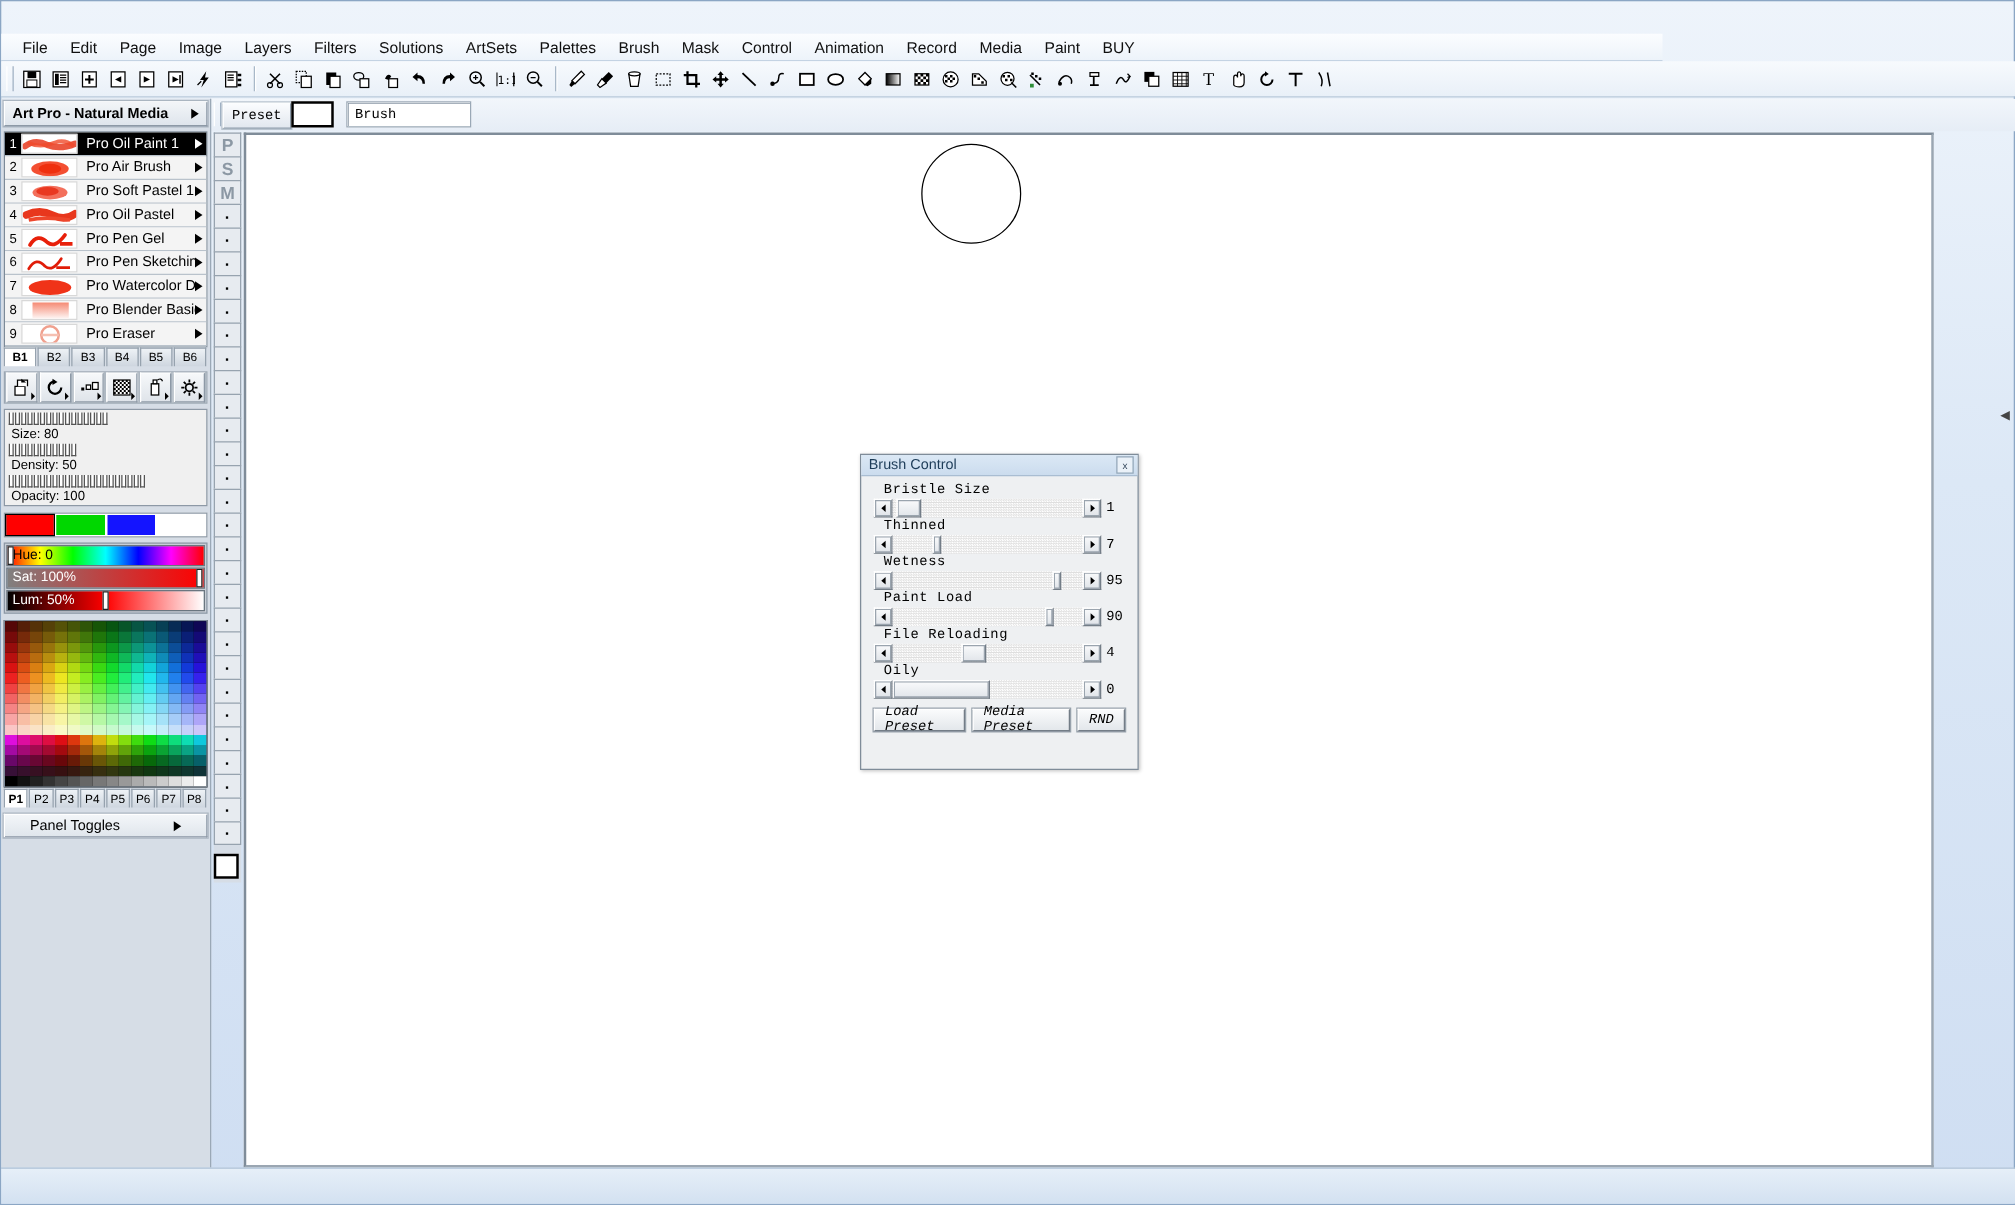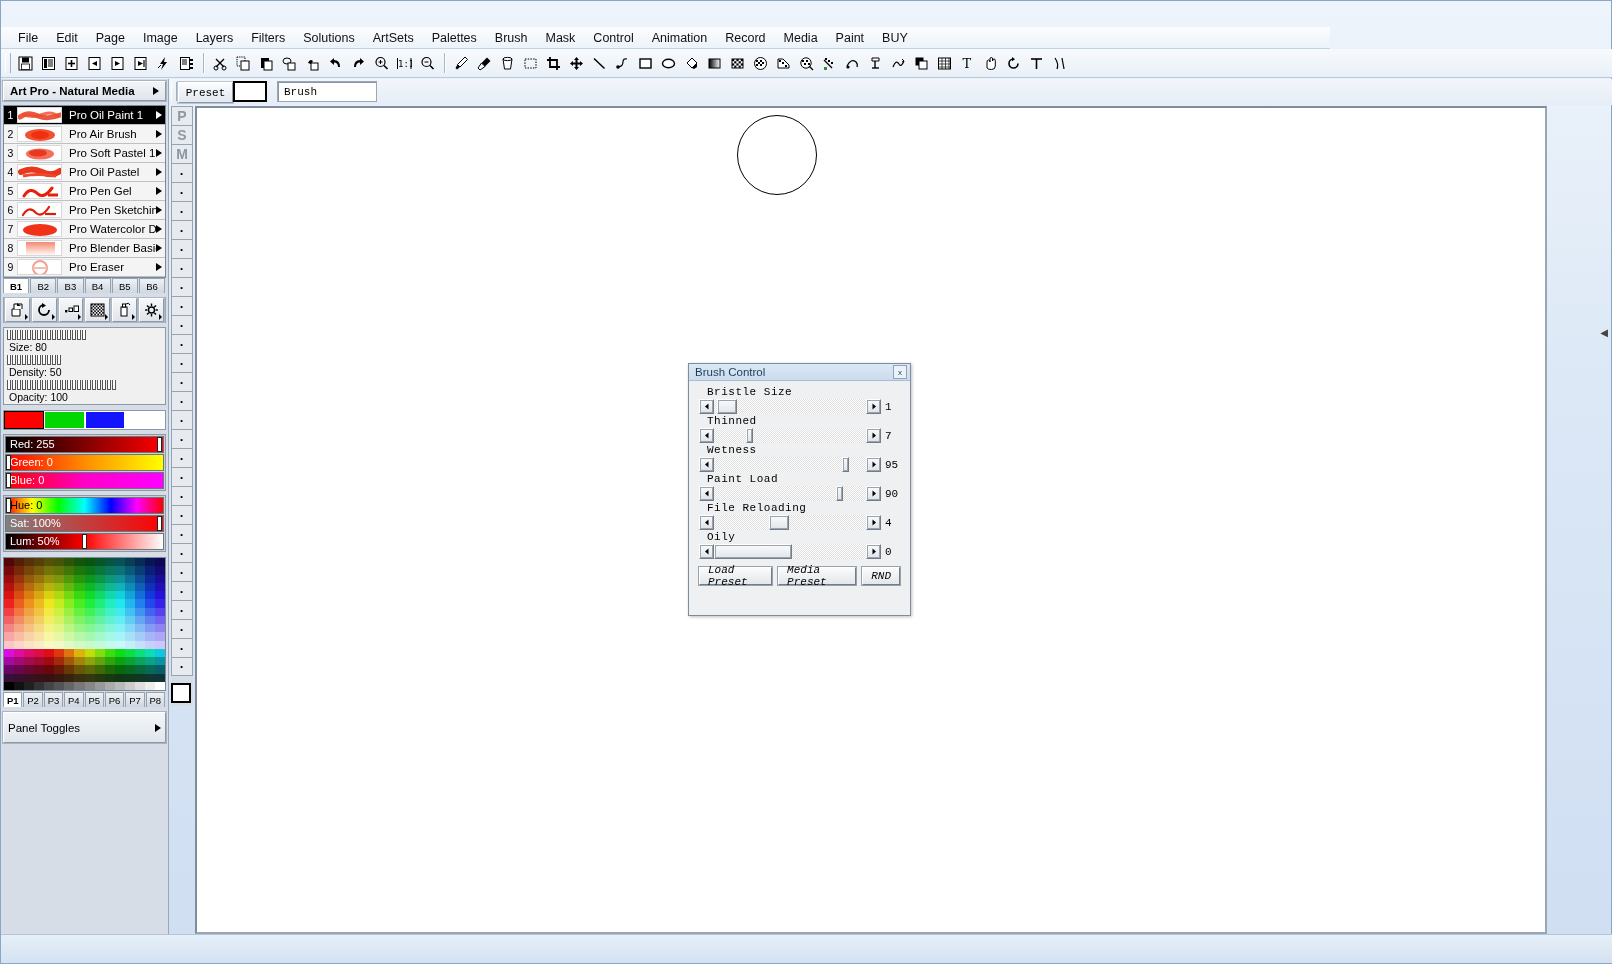--- a/index.html
+++ b/index.html
@@ -117,25 +117,25 @@
   .palgrid{margin:5px 2px 0 2px;border:1px solid #7c8a98;background:#000;
      display:grid;grid-template-columns:repeat(16,1fr);box-sizing:border-box;}
   .palgrid div{width:100%;aspect-ratio:1/0.82;}
 
   .ptabs{margin:1px 2px 0 2px;display:flex;height:15px;}
   .ptab{flex:1;font-size:9.5px;display:flex;align-items:center;justify-content:center;
      background:linear-gradient(to bottom,#eef2f6,#ced6df);border:1px solid #96a2ae;
      border-bottom:none;margin-right:1px;box-sizing:border-box;}
   .ptab.act{background:#fff;font-weight:bold;}
 
-  .panel-toggles{margin:5px 2px 0 2px;height:31px;
+  .panel-toggles{margin:5px 2px 0 2px;height:19px;
      background:linear-gradient(to bottom,#f3f6f9,#e0e6ec);
      border:1px solid #fff;border-right-color:#8d99a6;border-bottom-color:#8d99a6;
      box-shadow:0 0 0 1px #aab5c0;display:flex;align-items:center;
-     justify-content:space-between;padding:0 4px;font-size:11.5px;box-sizing:border-box;}
+     justify-content:space-between;padding:0 20px;font-size:11.5px;box-sizing:border-box;}
 
   
   .vstrip{position:absolute;left:170px;top:105px;width:22px;height:600px;
      background:#d6dde6;}
   .vcell{height:19px;border:1px solid #97a3af;border-bottom:none;background:#e7ebf0;
      display:flex;align-items:center;justify-content:center;
      font-weight:bold;font-size:14px;color:#8c98a4;box-sizing:border-box;}
   .vcell.dot{font-size:13px;color:#000;}
   .vcell:last-child{border-bottom:1px solid #97a3af;}
   .vswatch{position:absolute;left:170px;top:682px;width:20px;height:20px;background:#fff;border:2px solid #000;box-sizing:border-box;}
@@ -813,34 +813,20 @@
         </div>
       </div>
 
     <div class="swatchbar" id="swatchbar">
         <div class="sw cur" style="background: rgb(255, 0, 0);"></div>
         <div class="sw" style="background: rgb(0, 215, 0);"></div>
         <div class="sw" style="background: rgb(20, 20, 255);"></div>
         <div class="sw" style="background: rgb(255, 255, 255);"></div>
       </div>
 
-    <div class="rgbblock" id="rgbblock">
-        <div class="chan" style="background: linear-gradient(to right, rgb(0, 0, 0), rgb(255, 0, 0));">
-          <span class="txt" style="color:#ffffff">Red: 255</span>
-          <span class="knob" style="left:calc(100% - 6px)"></span>
-        </div>
-        <div class="chan" style="background: linear-gradient(to right, rgb(255, 0, 0), rgb(255, 140, 0), rgb(255, 255, 0));">
-          <span class="txt" style="color:#ffffff">Green: 0</span>
-          <span class="knob" style="left:0px"></span>
-        </div>
-        <div class="chan" style="background: linear-gradient(to right, rgb(255, 0, 0), rgb(255, 0, 200), rgb(255, 0, 255));">
-          <span class="txt" style="color:#ffffff">Blue: 0</span>
-          <span class="knob" style="left:0px"></span>
-        </div>
-      </div>
     <div class="rgbblock" id="hslblock">
         <div class="chan" style="background: linear-gradient(to right, rgb(255, 0, 0), rgb(255, 255, 0), rgb(0, 255, 0), rgb(0, 255, 255), rgb(0, 0, 255), rgb(255, 0, 255), rgb(255, 0, 0));">
           <span class="txt" style="color:#000000">Hue: 0</span>
           <span class="knob" style="left:0px"></span>
         </div>
         <div class="chan" style="background: linear-gradient(to right, rgb(128, 128, 128), rgb(255, 0, 0));">
           <span class="txt" style="color:#ffffff">Sat: 100%</span>
           <span class="knob" style="left:calc(100% - 6px)"></span>
         </div>
         <div class="chan" style="background: linear-gradient(to right, rgb(0, 0, 0), rgb(255, 0, 0), rgb(255, 255, 255));">

